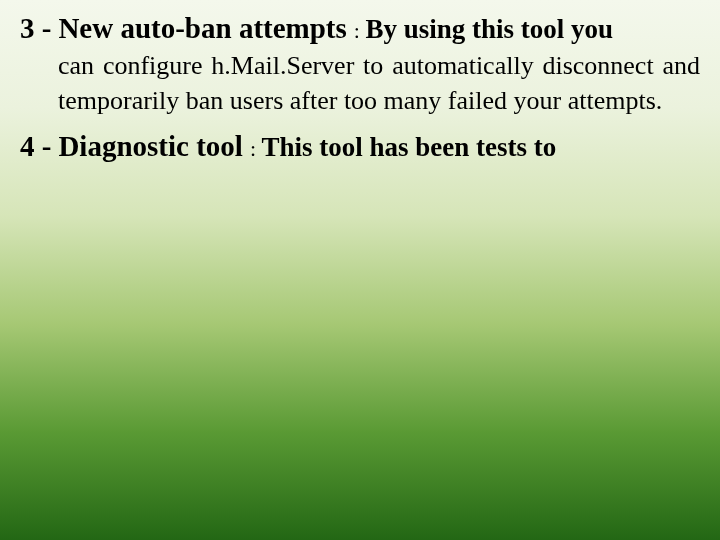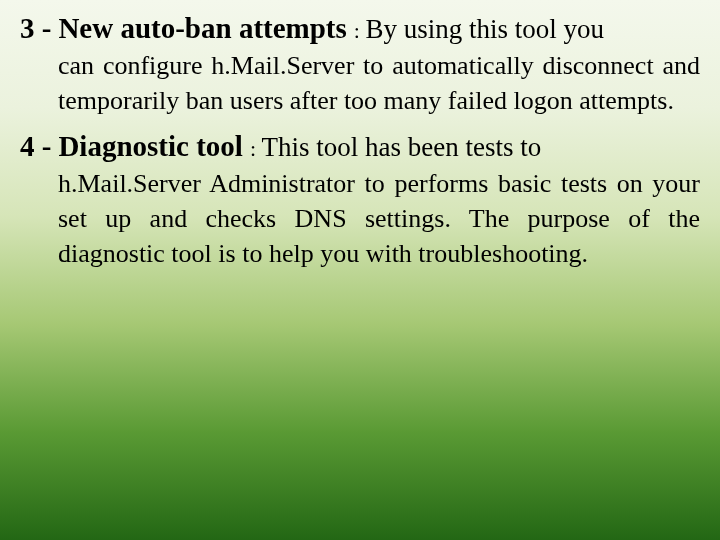--- a/index.html
+++ b/index.html
@@ -42,42 +42,42 @@
   }
   .num-title {
     font-size: 29px;
     font-weight: bold;
   }
   .colon {
     font-size: 22px;
   }
   .rest {
     font-size: 27px;
+    font-weight: bold;
   }
 </style>
 </head>
 <body>
 
 <div class="slide">
 
   <div class="item">
     <p class="line1">
       <span class="num-title">3 -</span>
       <span> </span>
       <span class="num-title">New auto-ban attempts</span>
       <span class="colon"> : </span>
       <span class="rest">By using this tool you</span>
     </p>
-    <p class="body">can configure h.Mail.Server to automatically disconnect and temporarily ban users after too many failed logon attempts.</p>
+    <p class="body">can configure h.Mail.Server to automatically disconnect and temporarily ban users after too many failed your attempts.</p>
   </div>
 
   <div class="item">
     <p class="line1">
       <span class="num-title">4 -</span>
       <span> </span>
       <span class="num-title">Diagnostic tool</span>
       <span class="colon"> : </span>
       <span class="rest">This tool has been tests to</span>
     </p>
-    <p class="body">h.Mail.Server Administrator to performs basic tests on your set up and checks DNS settings. The purpose of the diagnostic tool is to help you with troubleshooting.</p>
   </div>
 
 </div>
 
 </body></html>

